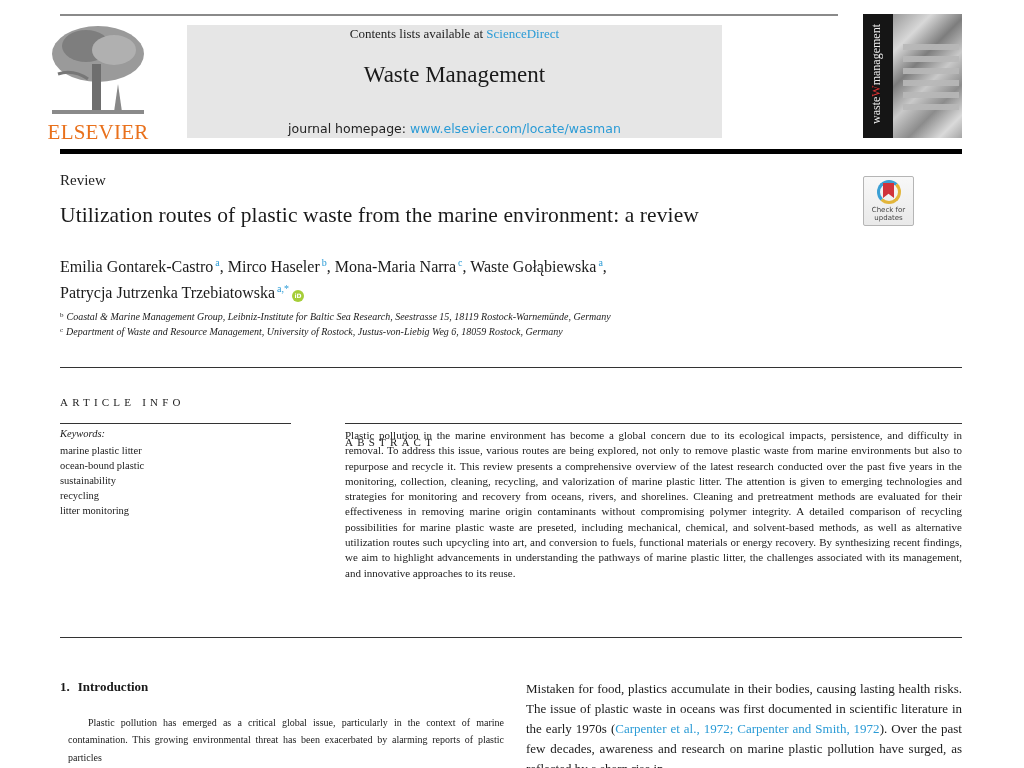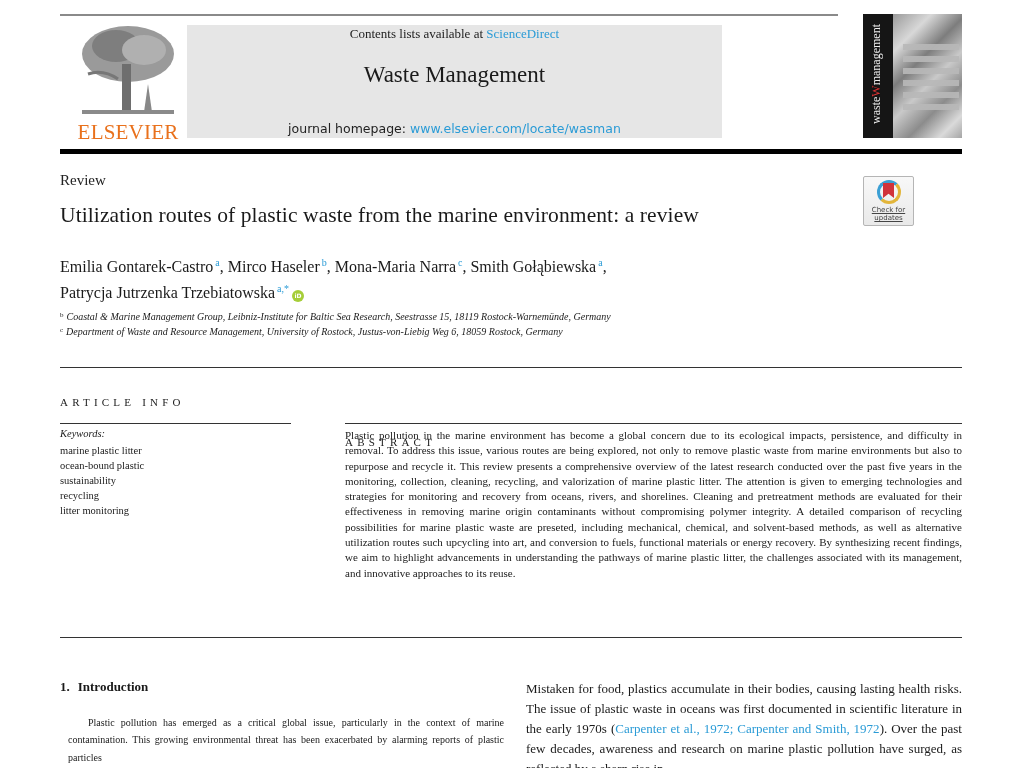--- a/index.html
+++ b/index.html
@@ -2,42 +2,42 @@
 <html><head>
 <meta charset="utf-8">
 <style>
   html, body { margin:0; padding:0; background:#ffffff; }
   body { width:1024px; height:768px; position:relative; overflow:hidden; font-family:"Liberation Serif","DejaVu Serif",serif; color:#1a1a1a; }
   .abs { position:absolute; }
   a, .link { color:#2a9bd6; text-decoration:none; }
 
   
   #top-rule { left:60px; top:14px; width:778px; height:2px; background:#8a8a8a; }
-  #logo { left:76px; top:24px; width:104px; height:116px;text-decoration:underline; }
+  #logo { left:46px; top:24px; width:104px; height:116px;text-decoration:underline; }
   #logo-tree { position:absolute; left:2px; top:0; width:100px; height:94px; }
   #logo-word { position:absolute; left:0; top:96px; width:104px; text-align:center; font-family:"Liberation Serif",serif; font-size:21px; color:#e9711c; letter-spacing:0.2px; }
   #masthead { left:187px; top:25px; width:535px; height:113px; background:#e6e6e6; }
   #contents-line { position:absolute; left:0; right:0; top:1px; text-align:center; font-size:13px; color:#222; }
   #journal-title { position:absolute; left:0; right:0; top:37px; text-align:center; font-size:23px; color:#1a1a1a; }
   #homepage-line { position:absolute; left:0; right:0; top:96px; text-align:center; font-family:"DejaVu Sans","Liberation Sans",sans-serif; font-size:12.5px; color:#222; }
   #cover { left:863px; top:14px; width:99px; height:124px; background:#1c1c1c; overflow:hidden; }
   #cover-strip { position:absolute; left:0; top:0; width:30px; height:124px; background:#151515; }
   #cover-photo { position:absolute; left:30px; top:0; width:69px; height:124px; background:linear-gradient(135deg,#9a9a9a 0%,#d8d8d8 20%,#7d7d7d 38%,#c9c9c9 55%,#8c8c8c 72%,#dadada 88%,#a5a5a5 100%); }
   .cover-bar { position:absolute; left:40px; width:56px; height:6px; background:#b8b8b8; opacity:.9; }
   #cover-title { position:absolute; left:6px; top:110px; transform:rotate(-90deg); transform-origin:left top; font-size:12px; color:#eee; white-space:nowrap; }
   #cover-title .w { color:#d33; }
   #thick-rule { left:60px; top:149px; width:902px; height:5px; background:#000; }
 
   
   #article-type { left:60px; top:172px; font-size:15px; color:#222;text-align:right; }
   #article-title { left:60px; top:203px; font-size:21.5px; color:#1a1a1a; letter-spacing:0.1px; }
   #crossmark { left:863px; top:176px; width:49px; height:48px; border:1px solid #b5b5b5; border-radius:2px; background:linear-gradient(#f8f8f8,#e9e9e9); }
   #crossmark-ring { position:absolute; left:13px; top:3px; width:18px; height:18px; border-radius:50%; border:3px solid #e2b53a; border-top-color:#3a9fd4; border-left-color:#3a9fd4; }
   #crossmark-flag { position:absolute; left:19px; top:6px; width:11px; height:15px; background:#d1333b; clip-path:polygon(0 0,100% 0,100% 100%,50% 72%,0 100%); }
-  #crossmark-label { position:absolute; left:0; right:0; top:29px; text-align:center; font-family:"DejaVu Sans",sans-serif; font-size:7px; line-height:8px; color:#444;text-decoration:underline; }
+  #crossmark-label { position:absolute; left:0; right:0; top:29px; text-align:center; font-family:"DejaVu Sans",sans-serif; font-size:7px; line-height:8px; color:#444; }
 
   #authors { left:60px; top:252px; font-size:16px; line-height:22px; color:#1a1a1a; width:800px; }
   #authors sup { font-size:10px; color:#2a9bd6; vertical-align:6px; margin-left:2px; }
   #orcid { display:inline-block; width:12px; height:12px; border-radius:50%; background:#a6ce39; color:#fff; font-family:"DejaVu Sans",sans-serif; font-size:6px; line-height:12px; text-align:center; font-weight:bold; vertical-align:0px; margin-left:3px; }
   #affiliations { left:60px; top:309px; font-size:10px; line-height:13.5px; font-style:italic; color:#1a1a1a; }
   #affiliations sup { font-size:7px; font-style:normal; margin-right:3px; vertical-align:3px; }
   #affil-rule { left:60px; top:367px; width:902px; height:1px; background:#333; }
 
   
   #info-heading { left:60px; top:396px; font-size:11px; letter-spacing:4.2px; color:#222; }
@@ -109,21 +109,21 @@
   <div id="crossmark-label">
     <div>Check for</div>
     <div>updates</div>
   </div>
 </div>
 
 <div class="abs" id="authors">
   <span>Emilia Gontarek-Castro</span><sup>a</sup>,
   <span>Mirco Haseler</span><sup>b</sup>,
   <span>Mona-Maria Narra</span><sup>c</sup>,
-  <span>Smith Gołąbiewska</span><sup>a</sup>,<br>
+  <span>Waste Gołąbiewska</span><sup>a</sup>,<br>
   <span>Patrycja Jutrzenka Trzebiatowska</span><sup>a,*</sup><span id="orcid">iD</span>
 </div>
 
 <div class="abs" id="affiliations">
   <div><sup>b</sup><span>Coastal &amp; Marine Management Group, Leibniz-Institute for Baltic Sea Research, Seestrasse 15, 18119 Rostock-Warnemünde, Germany</span></div>
   <div><sup>c</sup><span>Department of Waste and Resource Management, University of Rostock, Justus-von-Liebig Weg 6, 18059 Rostock, Germany</span></div>
 </div>
 <div class="abs" id="affil-rule"></div>
 
 <div class="abs" id="info-heading">ARTICLE INFO</div>

